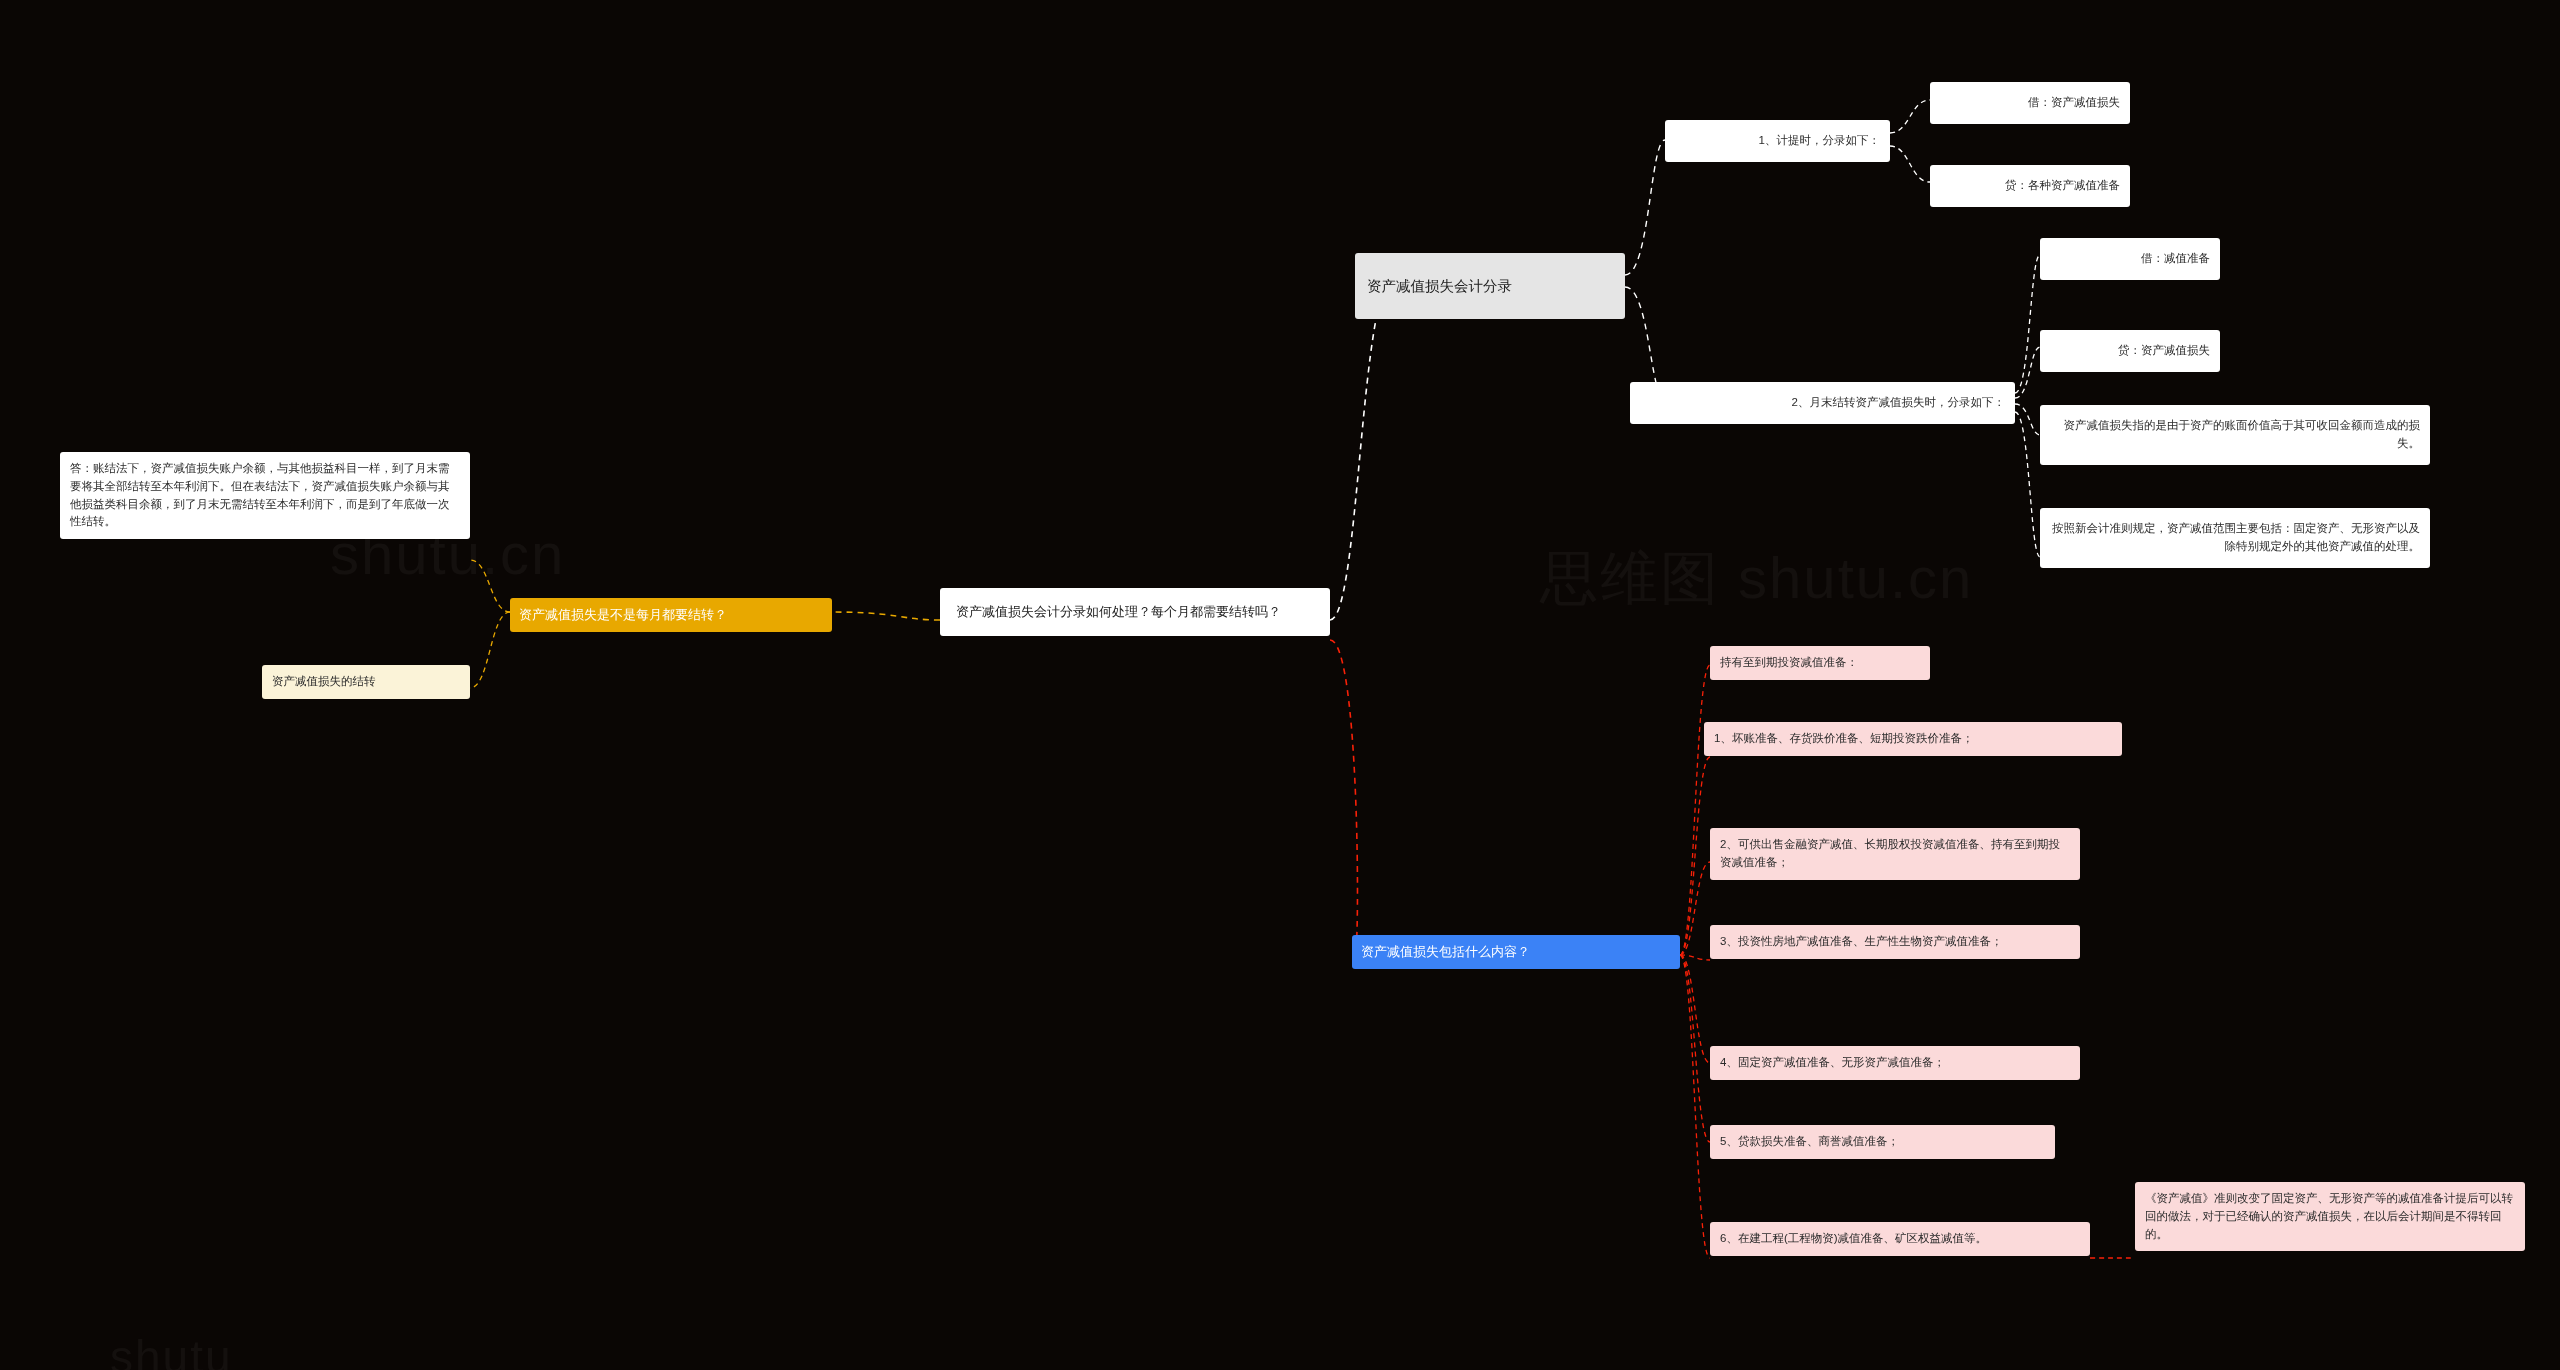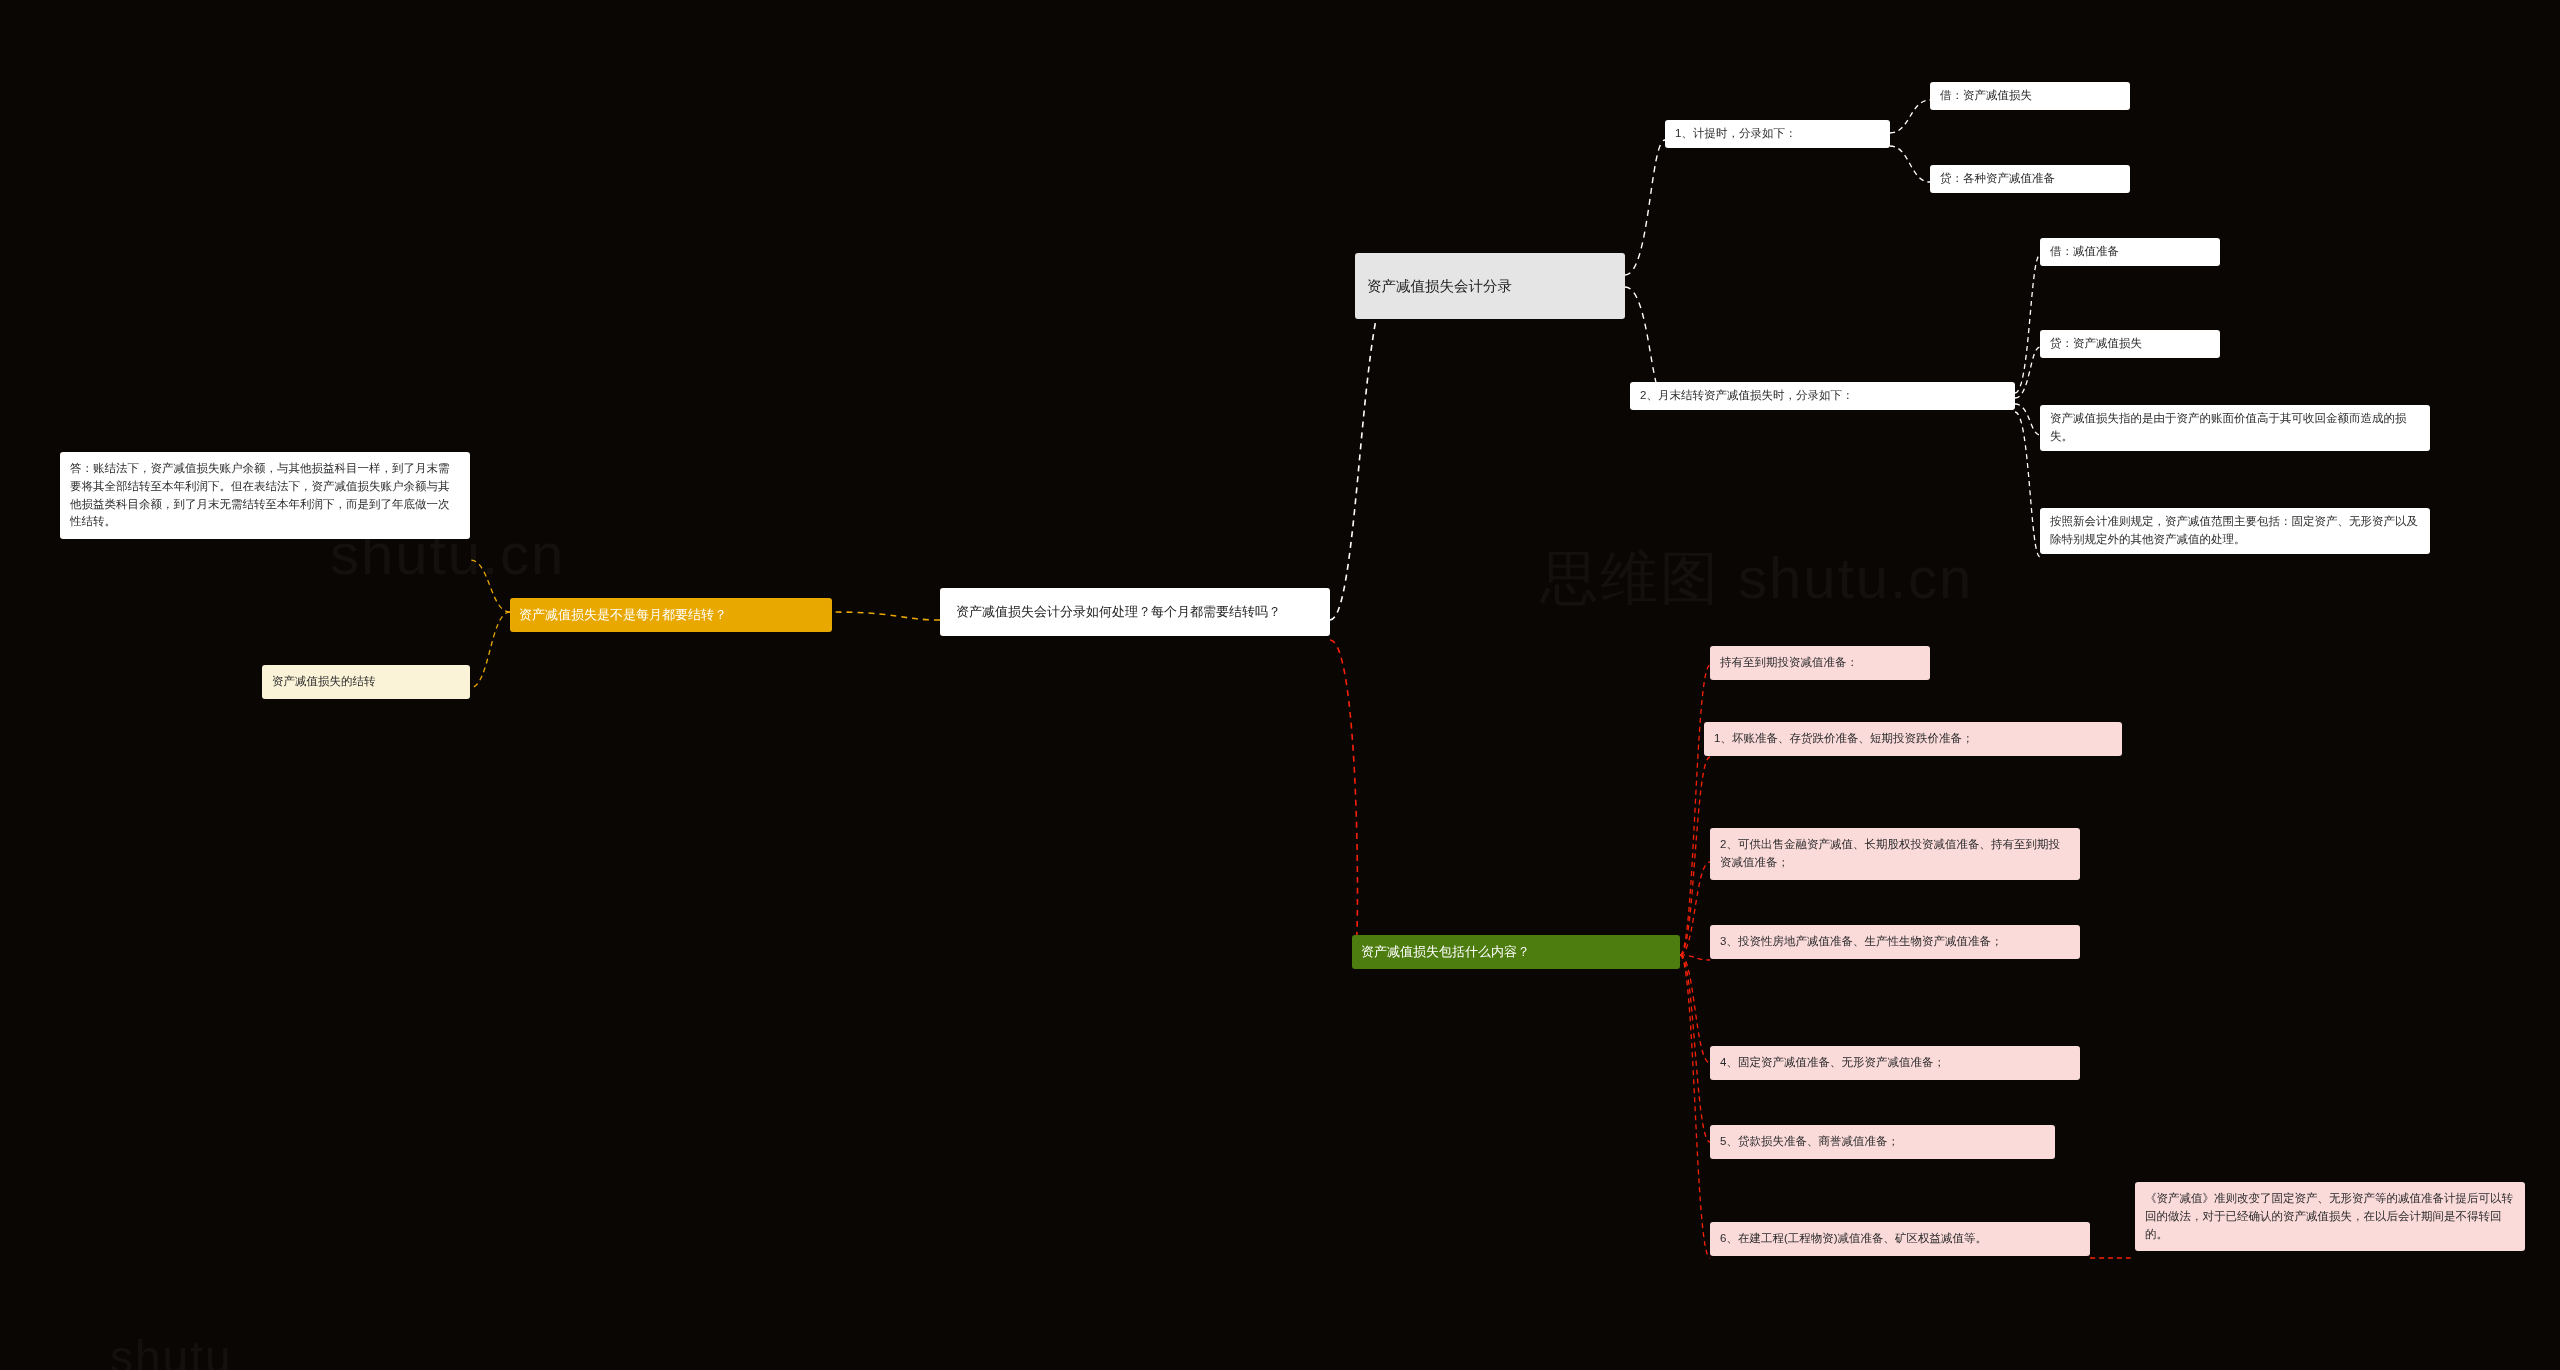--- a/index.html
+++ b/index.html
@@ -80,26 +80,27 @@
     background: #e5e5e5;
     color: #222222;
     font-size: 14.5px;
     padding: 22px 12px;
     border-radius: 3px;
   }
   .leaf-white {
     background: #ffffff;
     color: #2b2b2b;
     font-size: 11.5px;
-    padding: 5px 10px;
+    padding: 12px 10px;
     border-radius: 3px;
+    text-align: right;
   }
 
   .branch-red {
-    background: #4d7c0f;
+    background: #3b82f6;
     color: #ffffff;
     font-size: 13px;
     padding: 7px 9px;
     border-radius: 3px;
   }
   .leaf-pink {
     background: #fbdada;
     color: #2b2b2b;
     font-size: 11.5px;
     padding: 8px 10px;

